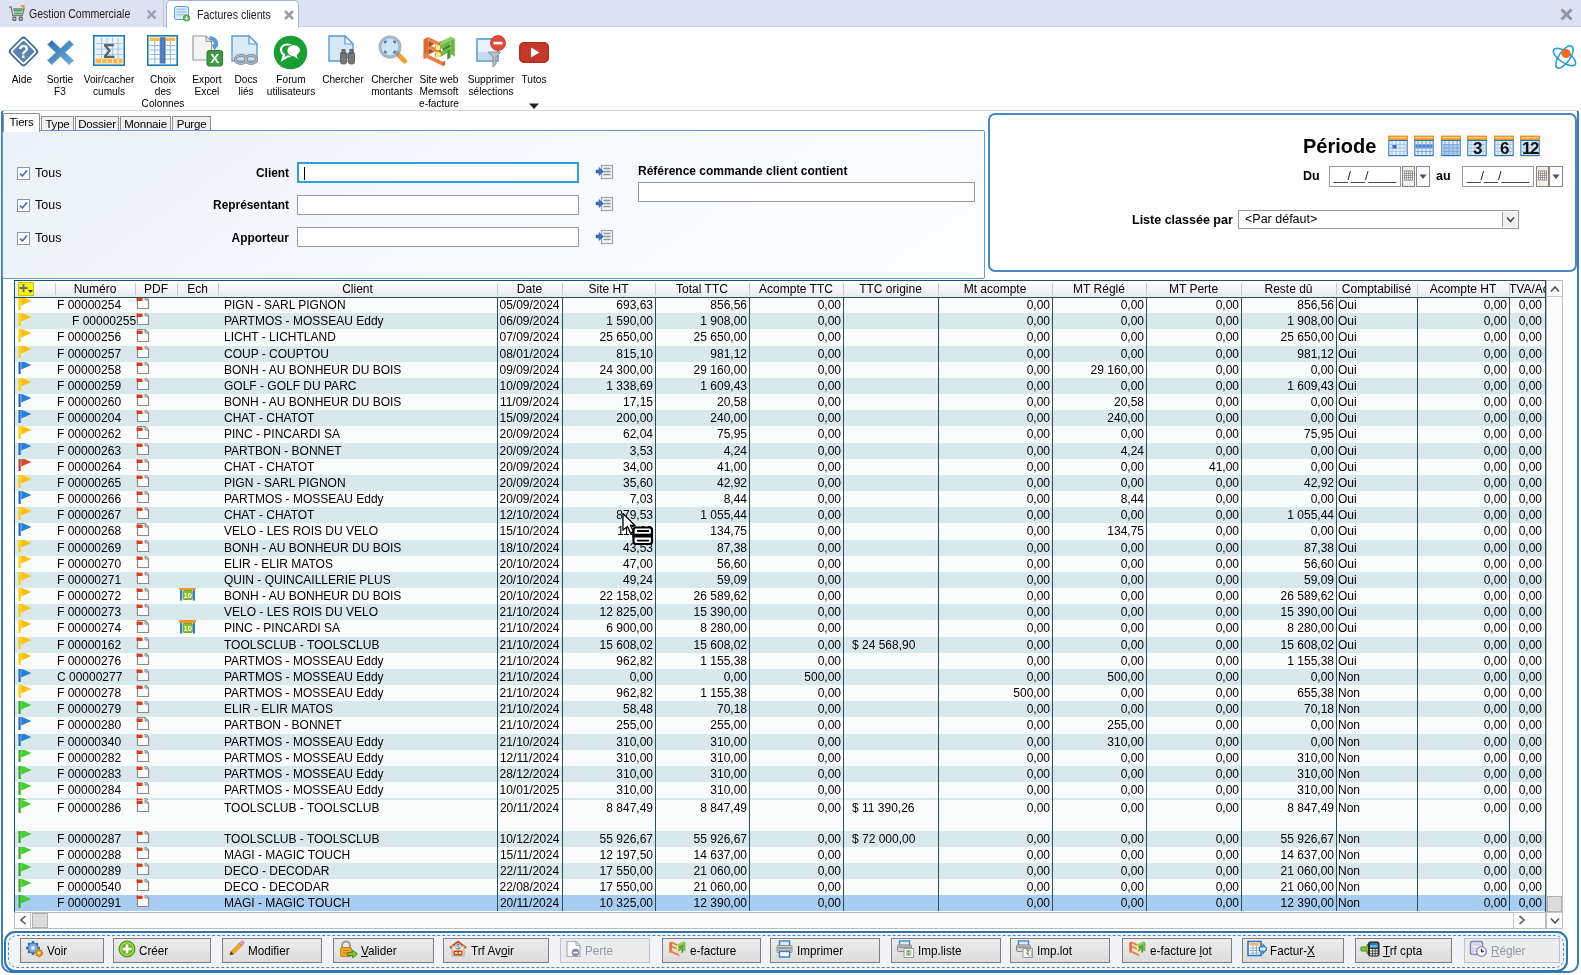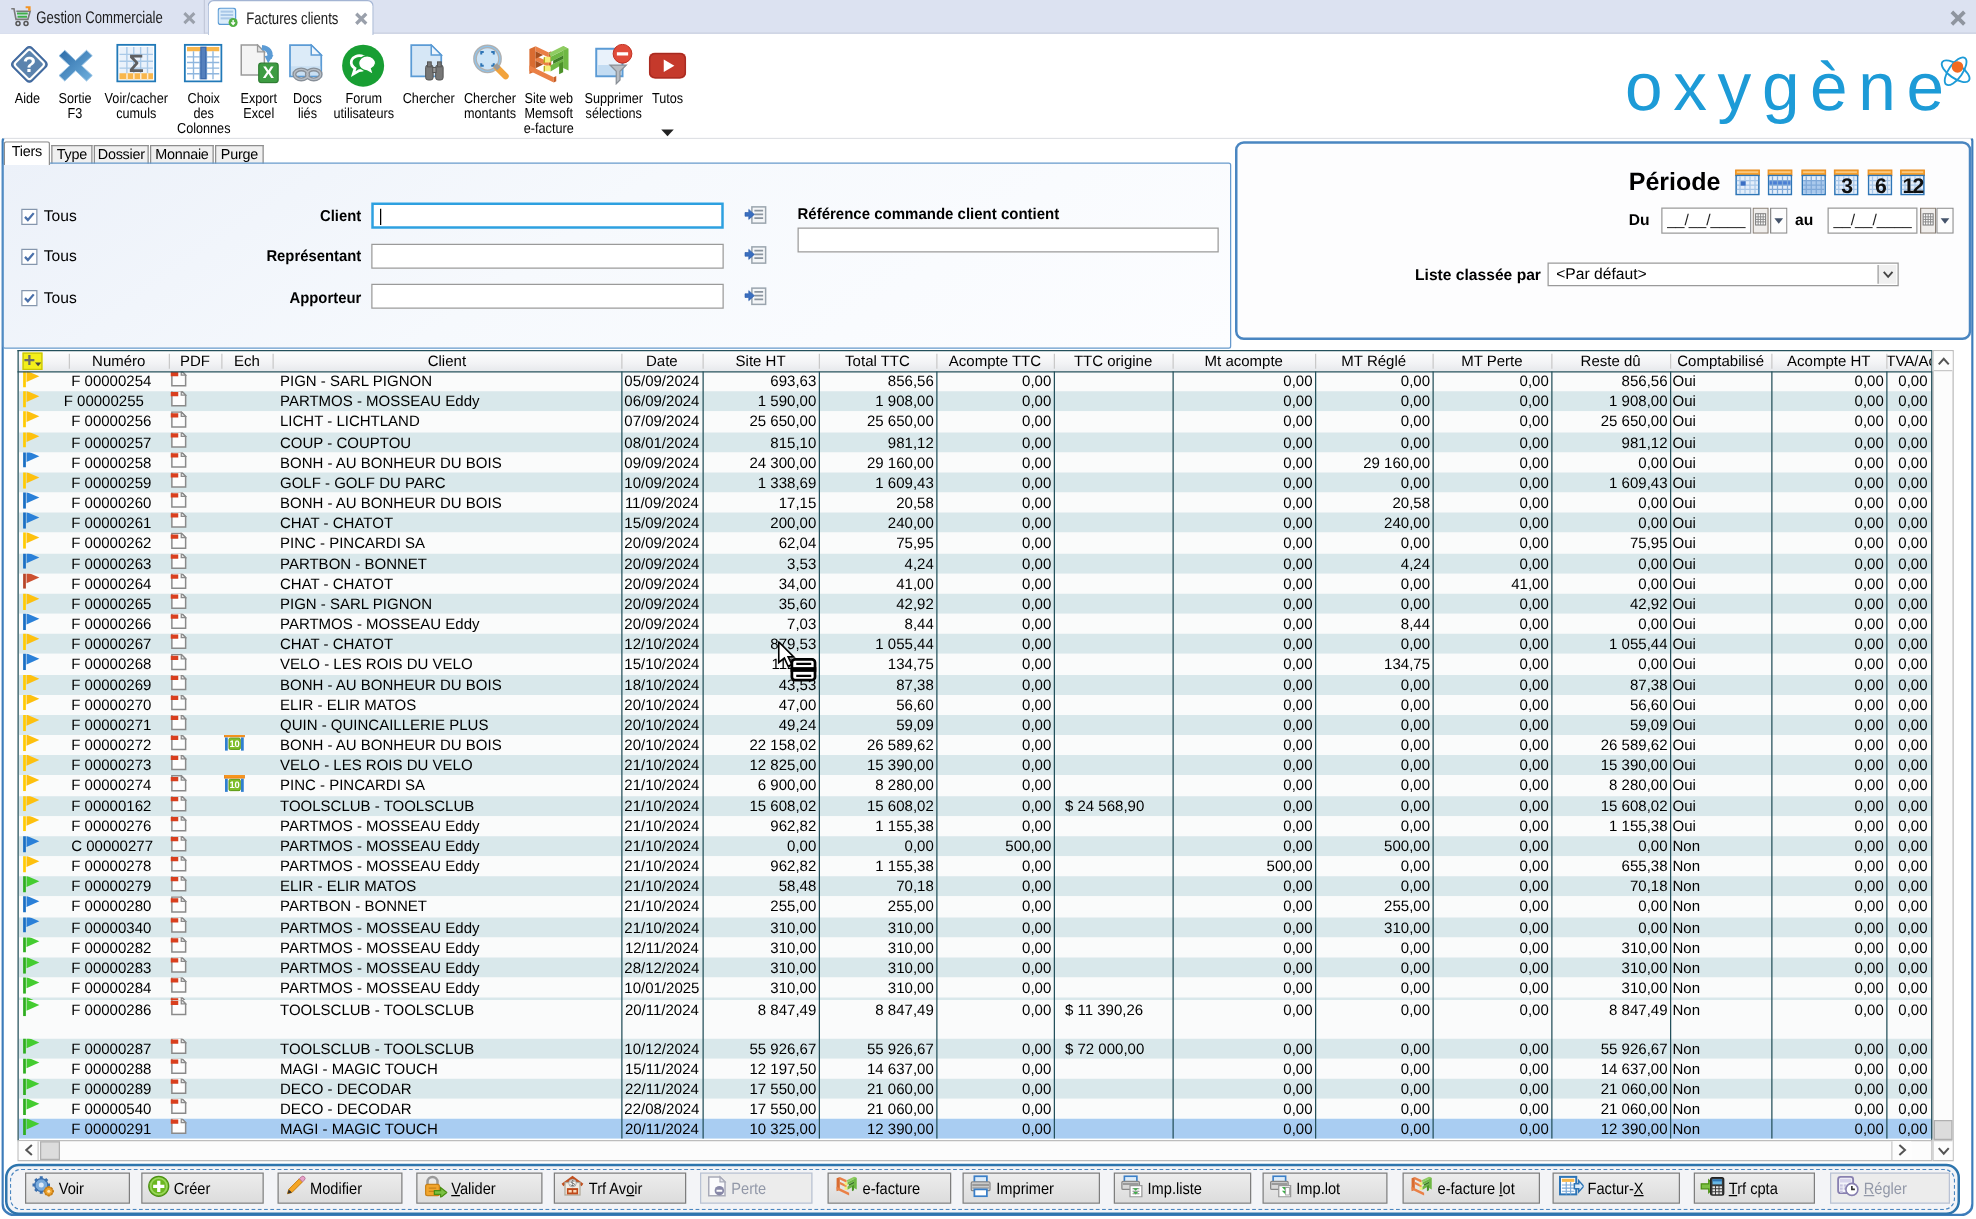--- a/index.html
+++ b/index.html
@@ -242,21 +242,20 @@
           <rect x="0" y="0" width="30" height="21" rx="5" fill="#c5392b"></rect>
           <rect x="0.8" y="0.8" width="28.4" height="19.4" rx="4.5" fill="none" stroke="#a52a20" stroke-width="1"></rect>
           <path d="M12 5.5 L20.5 10.5 L12 15.5 Z" fill="#fff"></path>
         </svg></span>
 <div class="tbl2" style="left:498px;top:45px;width:72px">Tutos</div>
 <span class="abs" style="left:528px;top:71px"><svg width="12" height="8" viewBox="0 0 12 8">
           <path d="M1 1.5 L11 1.5 L6 7 Z" fill="#222"></path>
         </svg></span>
 </div>
 
-<div id="logo">oxygène</div>
 <span class="abs" style="left:1551px;top:42px"><svg width="27" height="32" viewBox="0 0 27 32">
         <g fill="none" stroke="#1d9bd7" stroke-width="1.5">
           <ellipse cx="13.5" cy="15" rx="13" ry="5.5" transform="rotate(-55 13.5 15)"></ellipse>
           <ellipse cx="13.5" cy="15" rx="13" ry="5.5" transform="rotate(35 13.5 15)"></ellipse>
         </g>
         <circle cx="15" cy="11.5" r="4.6" fill="#f26a21"></circle>
       </svg></span>
 
 <div class="abs" style="left:1px;top:110px;width:1578px;height:863px;border:2px solid #3d7cba;border-top:1px solid #d4d7dd;border-radius:3px 3px 10px 10px"></div>
 
@@ -519,21 +518,21 @@
           <div class="c rt" style="left:1226px;width:93px">856,56</div>
           <div class="c" style="left:1323px;width:77px">Oui</div>
           <div class="c rt" style="left:1402px;width:90px">0,00</div>
           <div class="c rt" style="left:1494px;width:33px">0,00</div>
         </div>
         <div class="rw even" style="top:16.17px">
           <div class="c" style="left:3px;width:36px"><span class="fg"><svg width="15" height="14" viewBox="0 0 15 14">
                 <rect x="0.5" y="0" width="2.2" height="14" fill="#ffcb05"></rect>
                 <polygon points="3.2,0.6 13.5,5 3.2,9.6" fill="#fdc00e"></polygon>
               </svg></span></div>
-          <div class="c" style="left:36px;width:76px">F 00000255</div>
+          <div class="c" style="left:57px;width:76px">F 00000255</div>
           <div class="c" style="left:121px;width:40px"><span class="fg"><svg width="14" height="15" viewBox="0 0 14 15">
                 <path d="M1.5 1.5 h7.5 l3.5 3.5 v8.5 h-11 z" fill="#fdfdfd" stroke="#8a8a8a" stroke-width="1.2"></path>
                 <path d="M9 1.5 l3.5 3.5 h-3.5 z" fill="#e8e8e8" stroke="#8a8a8a" stroke-width="1"></path>
                 <rect x="0.6" y="2.6" width="6" height="3.4" fill="#d93f1e"></rect>
               </svg></span></div>
           <div class="c" style="left:209px;width:271px">PARTMOS - MOSSEAU Eddy</div>
           <div class="c ct" style="left:482px;width:65px">06/09/2024</div>
           <div class="c rt" style="left:547px;width:91px">1 590,00</div>
           <div class="c rt" style="left:640px;width:92px">1 908,00</div>
           <div class="c rt" style="left:734px;width:92px">0,00</div>
@@ -663,21 +662,21 @@
           <div class="c rt" style="left:1226px;width:93px">0,00</div>
           <div class="c" style="left:1323px;width:77px">Oui</div>
           <div class="c rt" style="left:1402px;width:90px">0,00</div>
           <div class="c rt" style="left:1494px;width:33px">0,00</div>
         </div>
         <div class="rw even" style="top:113.19px">
           <div class="c" style="left:3px;width:36px"><span class="fg"><svg width="15" height="14" viewBox="0 0 15 14">
                 <rect x="0.5" y="0" width="2.2" height="14" fill="#1a6fc4"></rect>
                 <polygon points="3.2,0.6 13.5,5 3.2,9.6" fill="#2a80d8"></polygon>
               </svg></span></div>
-          <div class="c" style="left:42px;width:76px">F 00000261</div>
+          <div class="c" style="left:42px;width:76px">F 00000204</div>
           <div class="c" style="left:121px;width:40px"><span class="fg"><svg width="14" height="15" viewBox="0 0 14 15">
                 <path d="M1.5 1.5 h7.5 l3.5 3.5 v8.5 h-11 z" fill="#fdfdfd" stroke="#8a8a8a" stroke-width="1.2"></path>
                 <path d="M9 1.5 l3.5 3.5 h-3.5 z" fill="#e8e8e8" stroke="#8a8a8a" stroke-width="1"></path>
                 <rect x="0.6" y="2.6" width="6" height="3.4" fill="#d93f1e"></rect>
               </svg></span></div>
           <div class="c" style="left:209px;width:271px">CHAT - CHATOT</div>
           <div class="c ct" style="left:482px;width:65px">15/09/2024</div>
           <div class="c rt" style="left:547px;width:91px">200,00</div>
           <div class="c rt" style="left:640px;width:92px">240,00</div>
           <div class="c rt" style="left:734px;width:92px">0,00</div>

